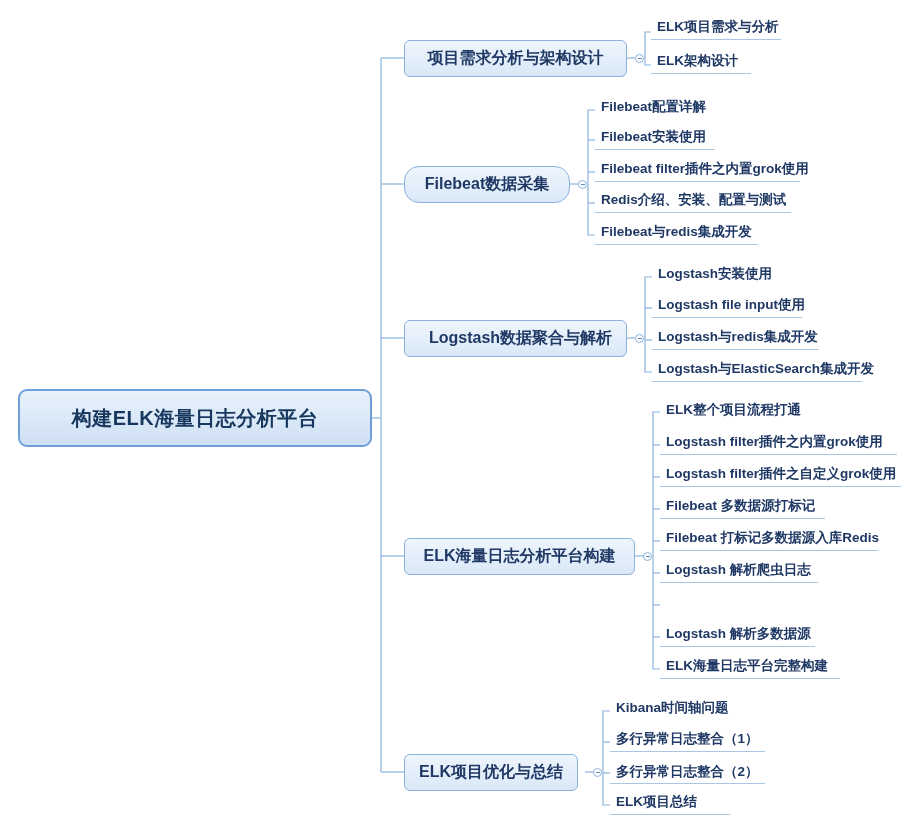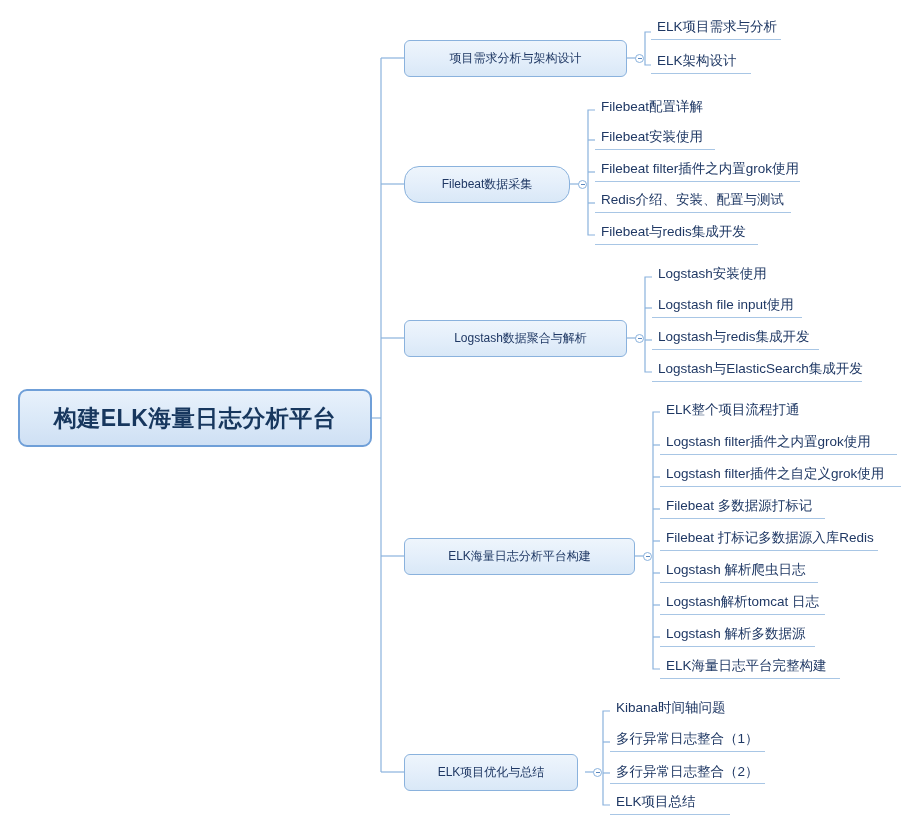--- a/index.html
+++ b/index.html
@@ -24,41 +24,42 @@
     position: absolute;
     left: 0; top: 0;
     width: 918px;
     height: 837px;
     pointer-events: none;
   }
   .node {
     position: absolute;
     box-sizing: border-box;
     white-space: nowrap;
+    font-weight: bold;
   }
   
   .root-node {
     background: linear-gradient(to bottom, #e8f1fb 0%, #dbe9f8 50%, #cfe0f4 100%);
     border: 2px solid #6f9fd8;
     border-radius: 9px;
     color: #17375e;
-    font-size: 23px;
+    font-size: 20px;
     font-weight: bold;
     display: flex;
     align-items: center;
     justify-content: center;
     letter-spacing: 0.5px;
   }
   
   .branch-node {
     background: linear-gradient(to bottom, #eef5fc 0%, #e3eefa 55%, #d9e8f7 100%);
     border: 1px solid #8ab2dd;
     border-radius: 6px;
     color: #1f3864;
-    font-size: 12px;
+    font-size: 16px;
     display: flex;
     align-items: center;
     justify-content: center;
     padding: 0 10px;
   }
   
   .leaf-node {
     color: #1f3864;
     font-size: 13.5px;
     padding: 2px 6px 3px 6px;
@@ -213,23 +214,20 @@
   </div>
   <div class="node leaf-node" style="left:660px; top:497px; width:165px; height:22px;">
     <span>Filebeat 多数据源打标记</span>
   </div>
   <div class="node leaf-node" style="left:660px; top:529px; width:218px; height:22px;">
     <span>Filebeat 打标记多数据源入库Redis</span>
   </div>
   <div class="node leaf-node" style="left:660px; top:561px; width:158px; height:22px;">
     <span>Logstash 解析爬虫日志</span>
   </div>
-  <div class="node leaf-node" style="left:660px; top:593px; width:165px; height:22px;">
-    <span>Logstash解析tomcat 日志</span>
-  </div>
   <div class="node leaf-node" style="left:660px; top:625px; width:155px; height:22px;">
     <span>Logstash 解析多数据源</span>
   </div>
   <div class="node leaf-node" style="left:660px; top:657px; width:180px; height:22px;">
     <span>ELK海量日志平台完整构建</span>
   </div>
 
   <div class="node branch-node" style="left:404px; top:754px; width:174px; height:37px;">
     <span>ELK项目优化与总结</span>
   </div>

